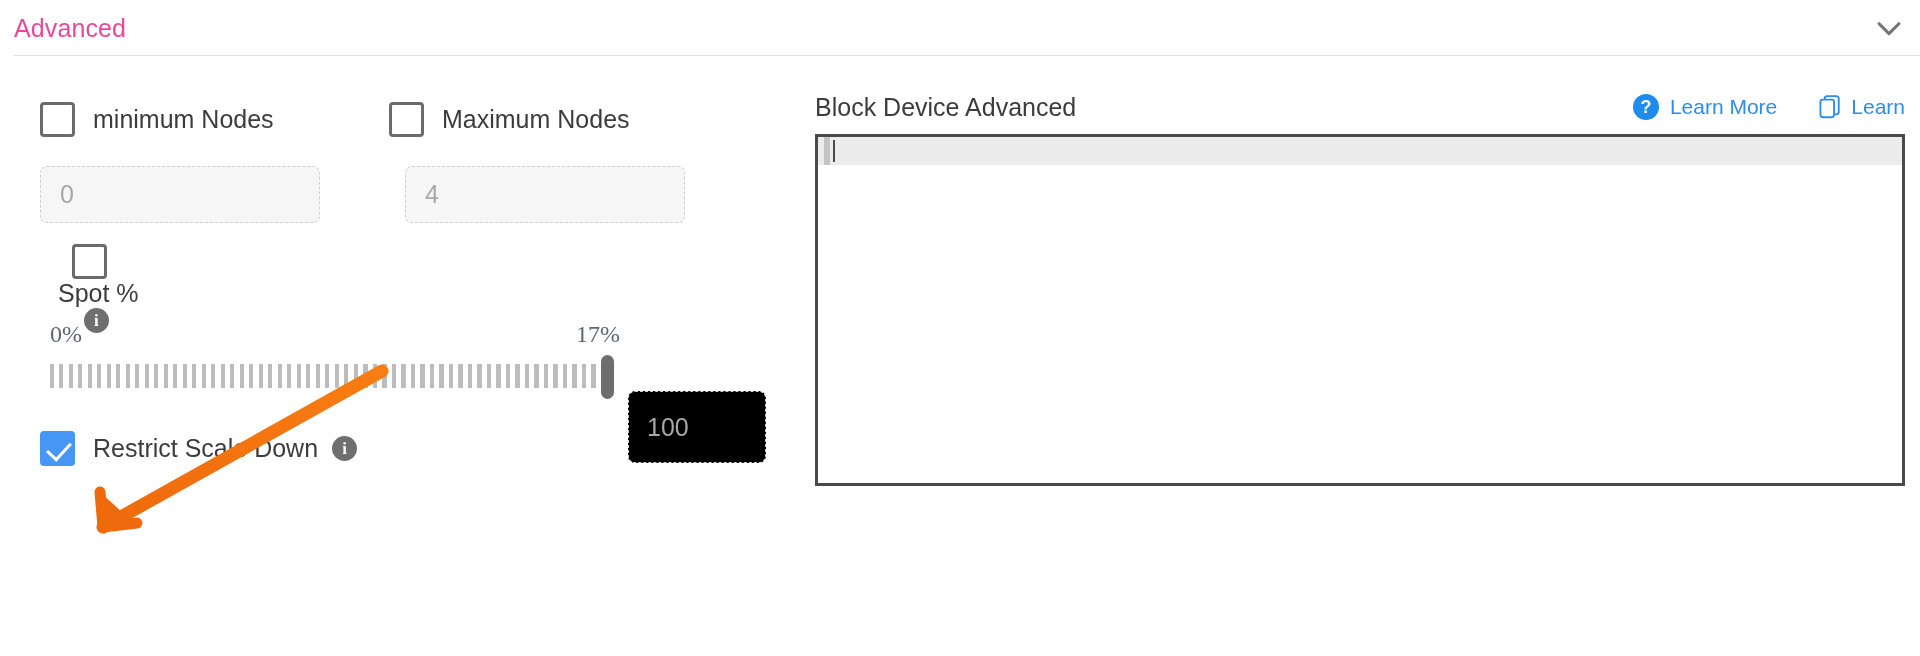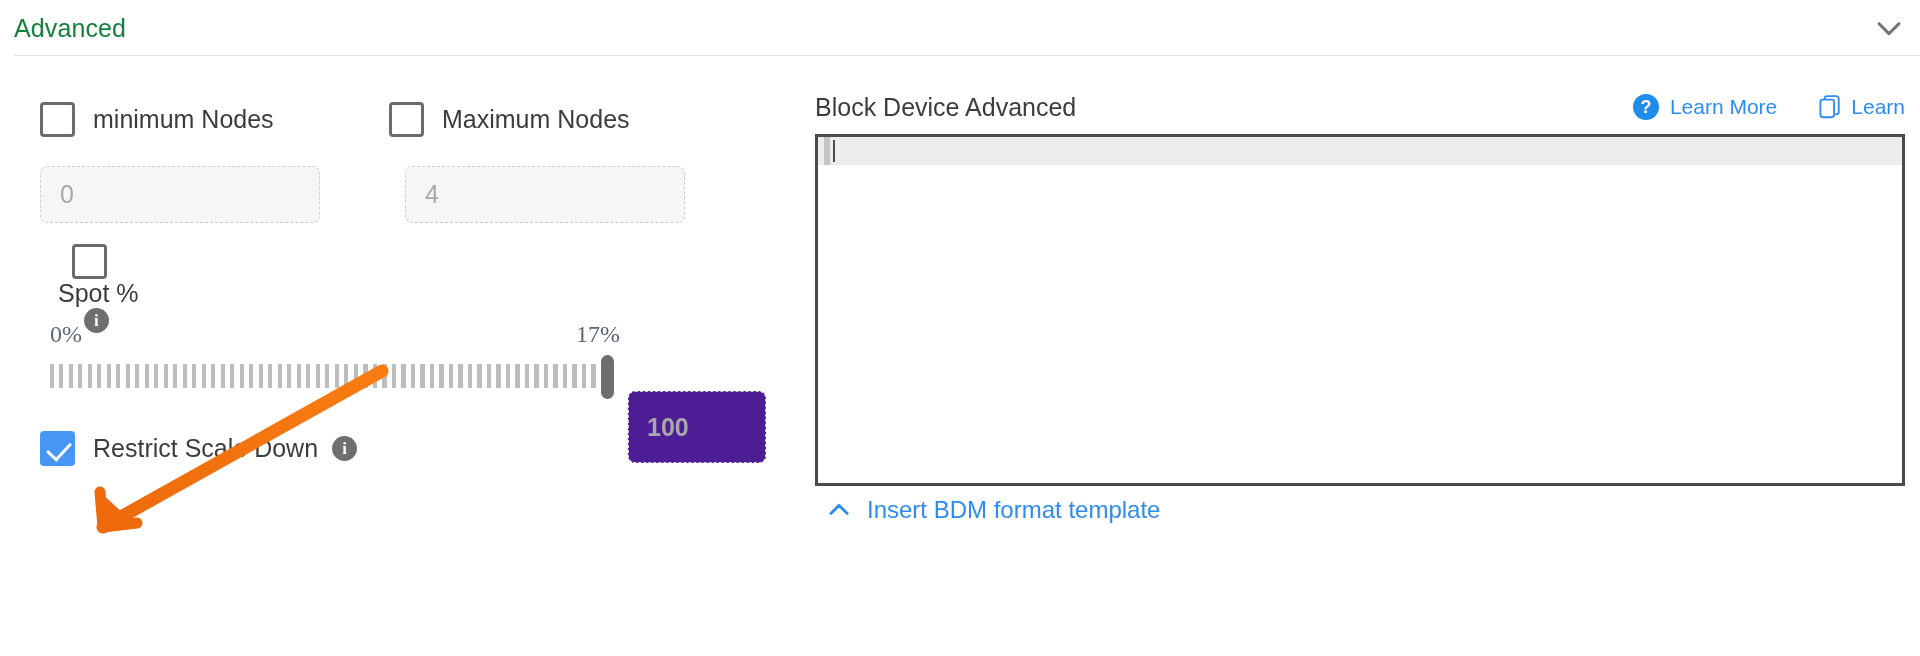--- a/index.html
+++ b/index.html
@@ -16,21 +16,21 @@
   
   .section-header {
     position: absolute;
     left: 0; top: 0;
     width: 1920px; height: 56px;
     display: flex; align-items: center;
     padding: 0 14px 0 14px;
   }
   .section-title {
     font-size: 25px;
-    color: #15803d;
+    color: #ec4899;
     font-weight: 400;
     letter-spacing: .1px;
   }
   .header-spacer { flex: 1; }
   .chevron-down-ico { width: 34px; height: 34px; display:block; cursor:pointer; }
   .divider {
     position: absolute; left: 14px; top: 55px;
     width: 1906px; height: 1px; background: #dfdfdf;
   }
 
@@ -126,27 +126,26 @@
     background: #6e6e6e;
     border-radius: 7px;
     cursor: pointer;
   }
   .slider-value-box {
     position: absolute;
     left: 628px; top: 335px;
     width: 138px; height: 72px;
     border: 1.5px dashed #cfcfcf;
     border-radius: 7px;
-    background: #4c1d95;
+    background: #000000;
     display:flex; align-items:center;
     padding-left: 18px;
     font-size: 25px;
     color: #a8a8a8;
     cursor: not-allowed;
-    font-weight: bold;
   }
 
   
   .right-pane { position: absolute; left: 815px; top: 56px; width: 1105px; height: 600px; }
 
   .bdm-head {
     position: absolute; left: 0; top: 34px;
     width: 1090px; height: 34px;
     display:flex; align-items:center;
   }
@@ -288,28 +287,20 @@
       </div>
     </div>
 
     <div class="bdm-editor">
       <div class="editor-active-line"></div>
       <div class="editor-gutter-mark"></div>
       <div class="editor-caret"></div>
       <div style="position:absolute; left:22px; top:2px; font-family:'Liberation Mono', monospace; font-size:17px; color:#3c3c3c;"></div>
     </div>
 
-    <div class="bdm-insert">
-      <span>
-        <svg class="chev-up-ico" viewBox="0 0 24 24" fill="none" stroke="#2d8cf0" stroke-width="2.4" stroke-linecap="round" stroke-linejoin="round">
-          <polyline points="5,15 12,8 19,15"></polyline>
-        </svg>
-      </span>
-      <span class="bdm-insert-label">Insert BDM format template</span>
-    </div>
   </div>
 
   <svg class="annotation" viewBox="0 0 1920 656">
     <defs>
       <linearGradient id="ogr" x1="0" y1="1" x2="1" y2="0">
         <stop offset="0%" stop-color="#ee6a0c"></stop>
         <stop offset="100%" stop-color="#f97d12"></stop>
       </linearGradient>
     </defs>
     <path d="M382,371 L103,527" stroke="url(#ogr)" stroke-width="13" stroke-linecap="round" fill="none"></path>

